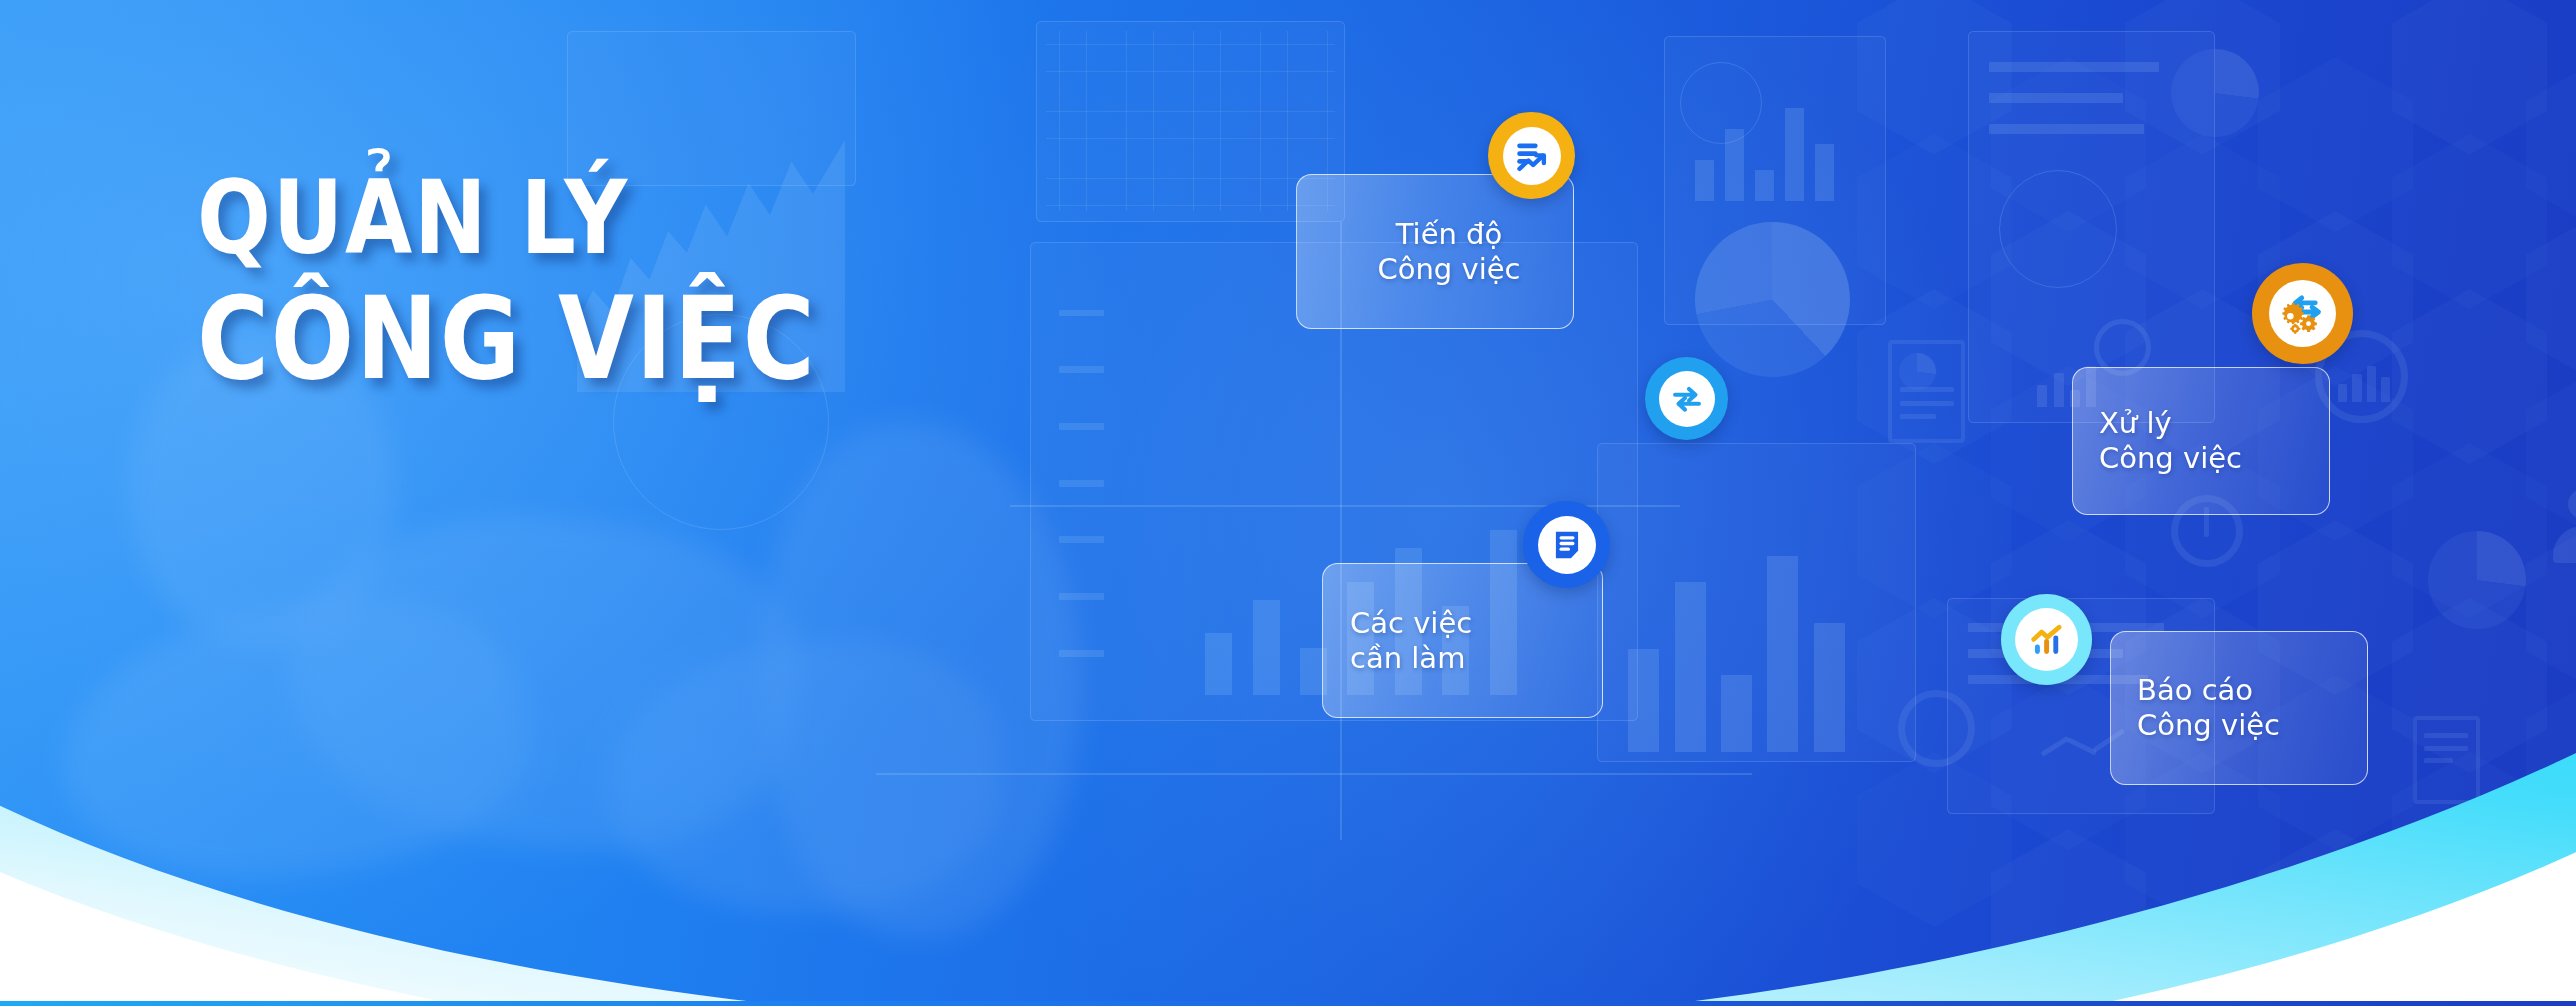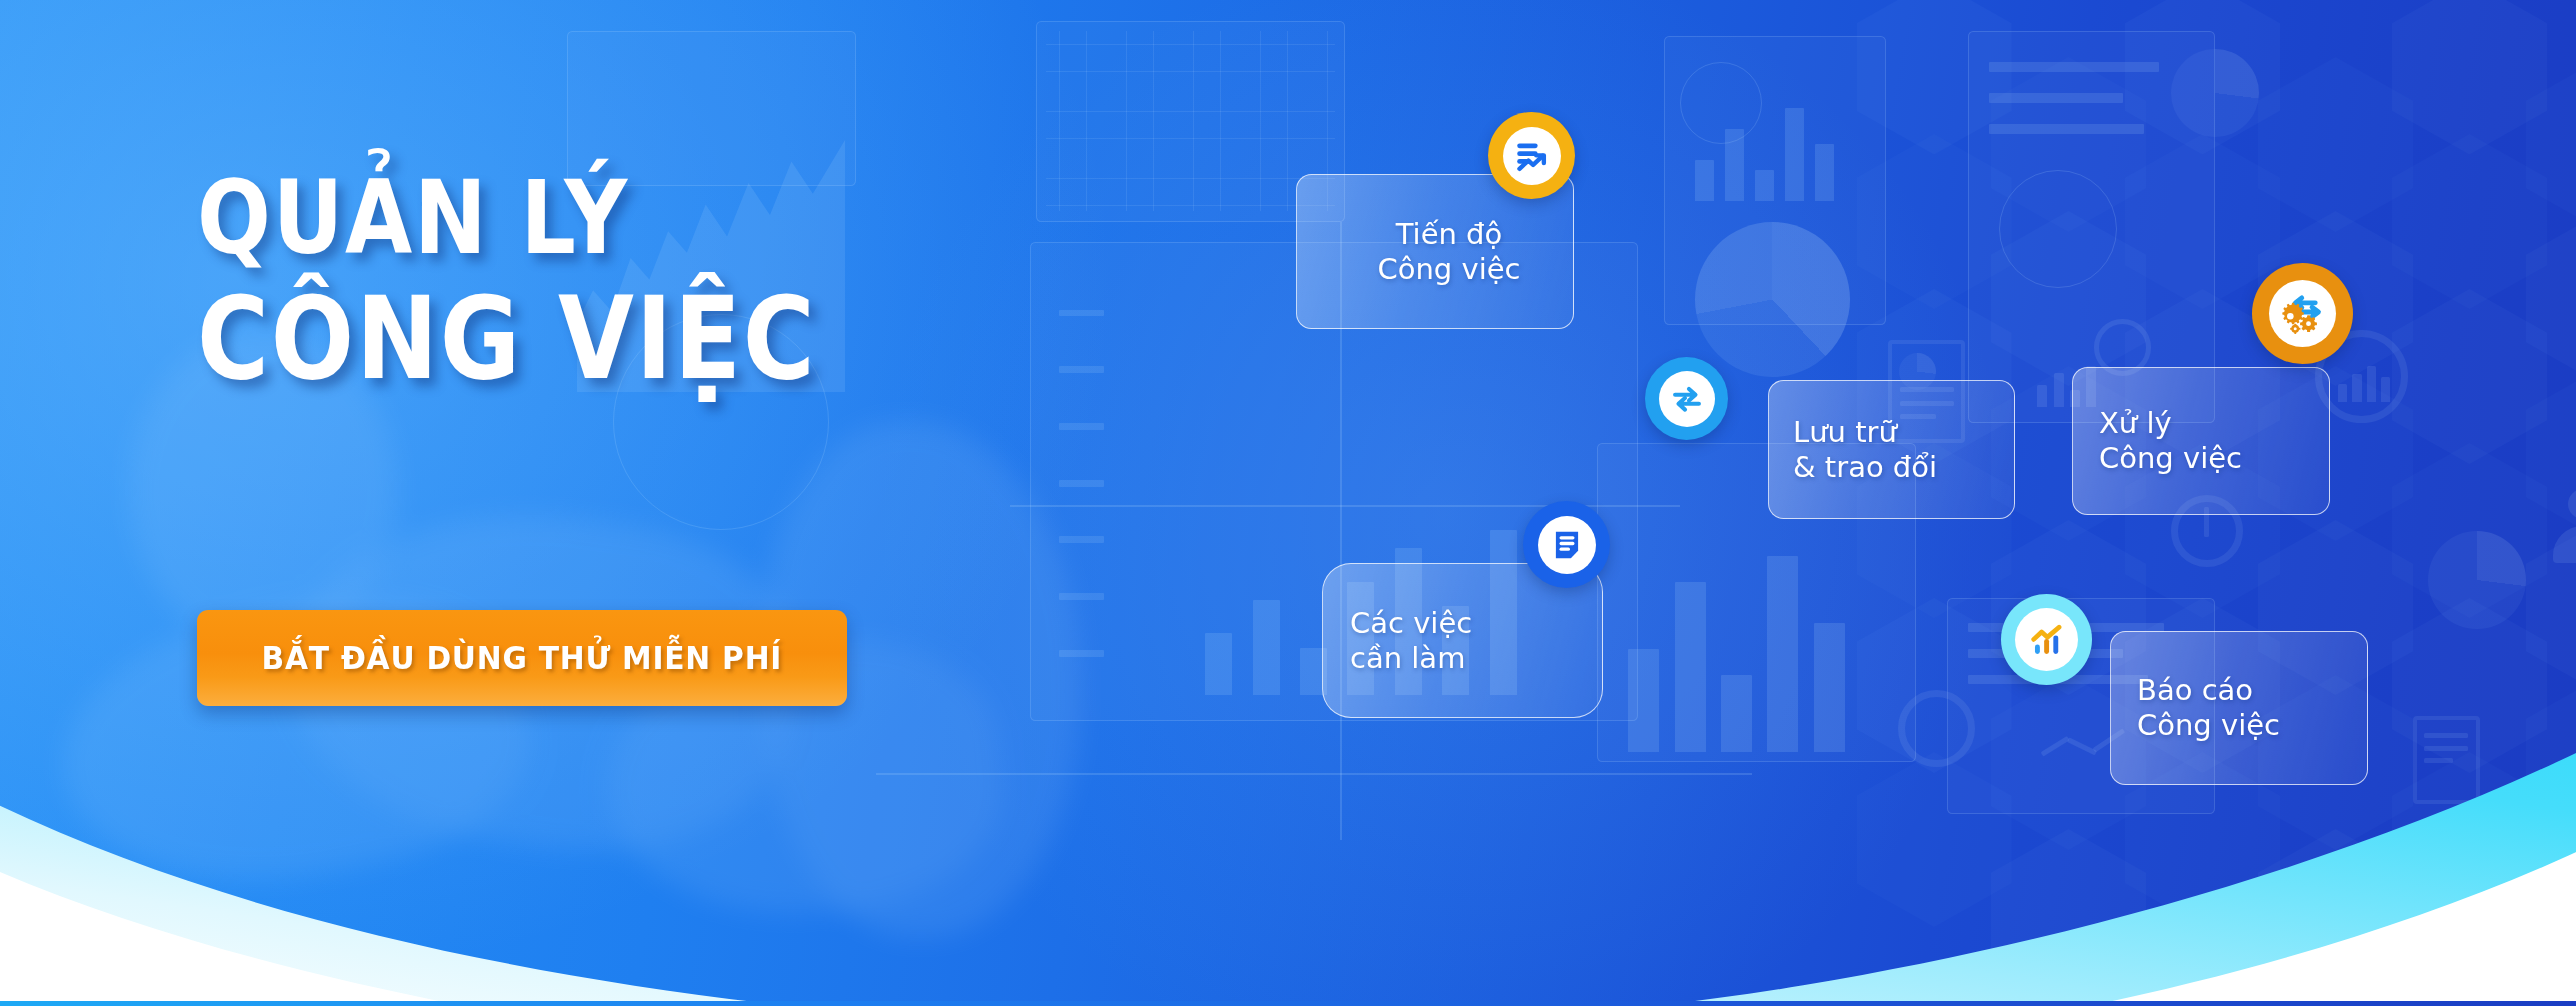--- a/index.html
+++ b/index.html
@@ -354,58 +354,51 @@
       <path d="M 5464 196 C 5020 520 4320 760 3420 860 C 2380 975 900 880 0 500 L 0 760 L 5464 760 Z" fill="#ffffff"></path>
     </svg>
     <div class="wave-bottom-bar"></div>
   </div>
 
   <div class="content">
     <div class="headline hl-1">QUẢN LÝ</div>
     <div class="headline hl-2">CÔNG VIỆC</div>
   </div>
 
-  <button class="cta">
-    <span class="cta-label">BẮT ĐẦU DÙNG THỬ MIỄN PHÍ</span>
-  </button>
 
   <div class="card" style="left:1296px;top:174px;width:278px;height:155px;padding:0 0 0 28px;text-align:center;">
     <div class="card-label">Tiến độ
 Công việc</div>
   </div>
   <div class="badge" style="left:1488px;top:112px;width:87px;height:87px;background:#f5b111;">
     <div class="badge-inner" style="width:58px;height:58px;">
       <span>
         <svg width="39" height="39" viewBox="0 0 24 24">
           <rect x="3.2" y="4.6" width="12.6" height="2.9" rx="1.45" fill="#1a6ef0"></rect>
           <rect x="3.2" y="9.4" width="12.6" height="2.9" rx="1.45" fill="#1a6ef0"></rect>
           <rect x="3.2" y="14.2" width="8.4" height="2.9" rx="1.45" fill="#1a6ef0"></rect>
           <path d="M4.6 20.2 L10.1 15.1 L13.0 17.8 L18.9 12.2" stroke="#1a6ef0" stroke-width="2.7" fill="none" stroke-linecap="round" stroke-linejoin="round"></path>
           <path d="M14.9 11.9 L19.6 11.9 L19.6 16.6" stroke="#1a6ef0" stroke-width="2.7" fill="none" stroke-linecap="round" stroke-linejoin="round"></path>
         </svg>
       </span>
     </div>
   </div>
 
-  <div class="card" style="left:1768px;top:380px;width:247px;height:139px;padding:0 0 0 24px;">
-    <div class="card-label">Lưu trữ
-&amp; trao đổi</div>
-  </div>
   <div class="badge" style="left:1645px;top:357px;width:83px;height:83px;background:#22a0f0;">
     <div class="badge-inner" style="width:56px;height:56px;">
       <span>
         <svg width="34" height="34" viewBox="0 0 24 24">
           <path d="M3.6 9.0 H17.6 M13.4 4.9 L18.0 9.0 L13.4 13.1" stroke="#22a0f0" stroke-width="2.9" fill="none" stroke-linecap="round" stroke-linejoin="round"></path>
           <path d="M20.4 15.4 H6.4 M10.6 11.3 L6.0 15.4 L10.6 19.5" stroke="#22a0f0" stroke-width="2.9" fill="none" stroke-linecap="round" stroke-linejoin="round"></path>
         </svg>
       </span>
     </div>
   </div>
 
-  <div class="card" style="left:1322px;top:563px;width:281px;height:155px;padding:0 0 0 27px;border-radius:29px;">
+  <div class="card" style="left:1322px;top:563px;width:281px;height:155px;padding:0 0 0 27px;">
     <div class="card-label">Các việc
 cần làm</div>
   </div>
   <div class="badge" style="left:1523px;top:501px;width:87px;height:87px;background:#1a62e8;">
     <div class="badge-inner" style="width:58px;height:58px;">
       <span>
         <svg width="36" height="36" viewBox="0 0 24 24">
           <path d="M4.6 3.2 h14.8 v12.4 l-5.0 5.2 h-9.8 z" fill="#1a62e8"></path>
           <path d="M19.4 15.6 h-3.6 a1.4 1.4 0 0 0 -1.4 1.4 v3.8 z" fill="#1a62e8"></path>
           <rect x="7.0" y="6.1" width="10.0" height="2.2" rx="1.1" fill="#ffffff"></rect>

